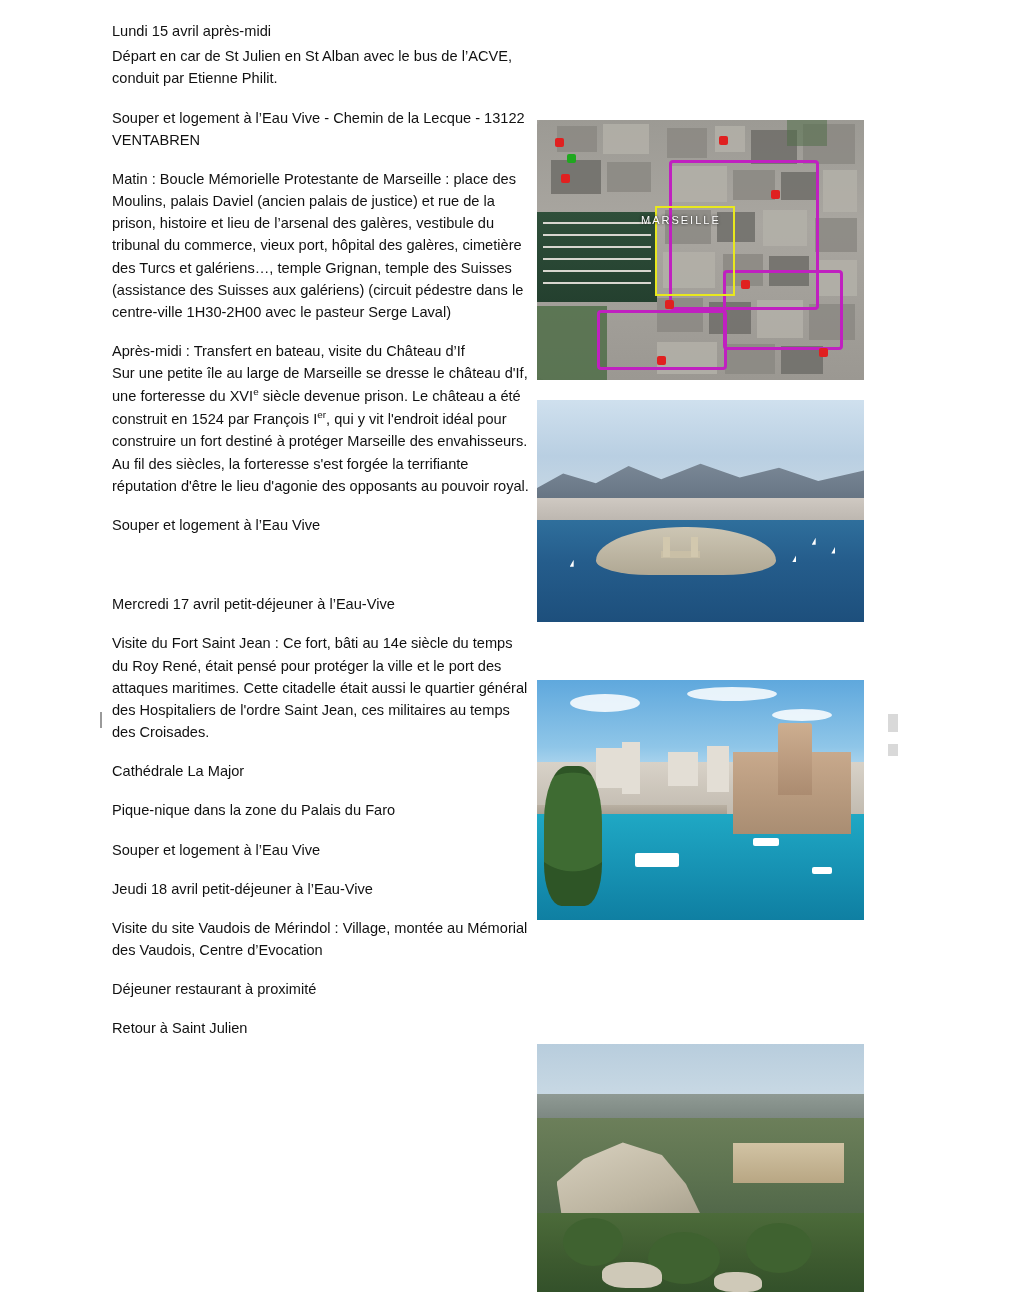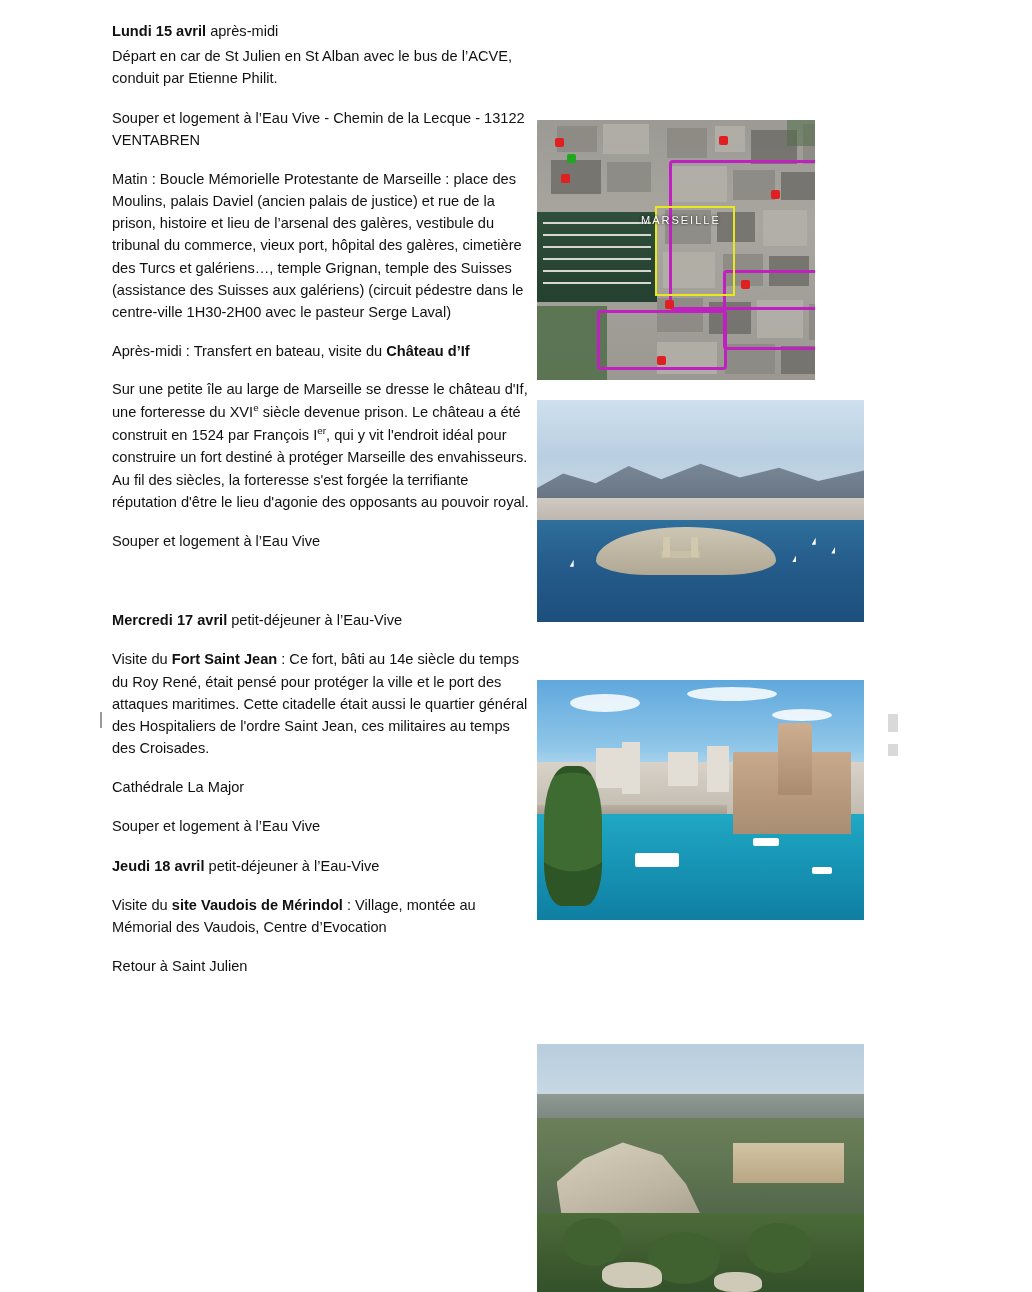--- a/index.html
+++ b/index.html
@@ -27,33 +27,33 @@
     left: 112px;
     top: 20px;
     width: 420px;
   }
   .para {
     font-size: 14.6px;
     line-height: 1.52;
     margin: 0 0 17px 0;
     color: #111;
   }
-  .para b, .para .bold { font-weight: bold; text-align: center; }
+  .para b, .para .bold { font-weight: normal; text-align: center; }
   .gap-big { height: 40px; }
   .sup { font-size: 0.68em; vertical-align: super; }
 
   
   .img-frame {
     position: absolute;
     overflow: hidden;
     background: #ccc;
   }
 
   
-  #map-img { left: 537px; top: 120px; width: 278px; height: 260px; }
+  #map-img { left: 537px; top: 120px; width: 327px; height: 260px; }
   .map-base {
     position: absolute; inset: 0;
     background:
       linear-gradient(115deg, rgba(255,255,255,0.06) 0 2px, transparent 2px 14px),
       linear-gradient(25deg, rgba(0,0,0,0.08) 0 3px, transparent 3px 18px),
       linear-gradient(180deg, #9c9a94 0%, #a9a6a0 40%, #9b9892 100%);
   }
   .map-blocks { position: absolute; inset: 0; }
   .mb { position: absolute; background: #8b8882; opacity: .85; }
   .mb.l { background: #b3b0a8; }
@@ -161,43 +161,45 @@
     <p class="para"><b>Lundi 15 avril</b><span> après-midi</span></p>
 
     <p class="para" style="margin-top:-14px;">Départ en car de St Julien en St Alban avec le bus de l’ACVE, conduit par Etienne Philit.</p>
 
     <p class="para">Souper et logement à l’Eau Vive - Chemin de la Lecque - 13122 VENTABREN</p>
 
 
     <p class="para">Matin : Boucle Mémorielle Protestante de Marseille : place des Moulins, palais Daviel (ancien palais de justice) et rue de la prison, histoire et lieu de l’arsenal des galères, vestibule du tribunal du commerce, vieux port, hôpital des galères, cimetière des Turcs et galériens…, temple Grignan, temple des Suisses (assistance des Suisses aux galériens) (circuit pédestre dans le centre-ville 1H30-2H00 avec le pasteur Serge Laval)</p>
 
 
-    <p class="para" style="margin-bottom:16px;"><span>Après-midi : Transfert en bateau, visite du </span><b>Château d’If</b></p>
+    <p class="para" style="margin-bottom:0;"><span>Après-midi : Transfert en bateau, visite du </span><b>Château d’If</b></p>
 
     <p class="para">Sur une petite île au large de Marseille se dresse le château d'If, une forteresse du XVI<span class="sup">e</span> siècle devenue prison. Le château a été construit en 1524 par François I<span class="sup">er</span>, qui y vit l'endroit idéal pour construire un fort destiné à protéger Marseille des envahisseurs. Au fil des siècles, la forteresse s'est forgée la terrifiante réputation d'être le lieu d'agonie des opposants au pouvoir royal.</p>
 
     <p class="para">Souper et logement à l’Eau Vive</p>
 
     <div class="gap-big"></div>
 
     <p class="para"><b>Mercredi 17 avril</b><span> petit-déjeuner à l’Eau-Vive</span></p>
 
     <p class="para"><span>Visite du </span><b>Fort Saint Jean</b><span> : Ce fort, bâti au 14e siècle du temps du Roy René, était pensé pour protéger la ville et le port des attaques maritimes. Cette citadelle était aussi le quartier général des Hospitaliers de l'ordre Saint Jean, ces militaires au temps des Croisades.</span></p>
 
     <p class="para">Cathédrale La Major</p>
 
 
+    <p class="para">Pique-nique dans la zone du Palais du Faro</p>
 
 
     <p class="para">Souper et logement à l’Eau Vive</p>
 
     <p class="para"><b>Jeudi 18 avril</b><span> petit-déjeuner à l’Eau-Vive</span></p>
 
     <p class="para"><span>Visite du </span><b>site Vaudois de Mérindol</b><span> : Village, montée au Mémorial des Vaudois, Centre d’Evocation</span></p>
 
+    <p class="para">Déjeuner restaurant à proximité</p>
 
     <p class="para">Retour à Saint Julien</p>
 
   </div>
 
   <div class="img-frame" id="map-img">
     <div class="map-base"></div>
     <div class="map-blocks">
       <div class="mb" style="left:130px;top:8px;width:40px;height:30px;"></div>
       <div class="mb l" style="left:178px;top:6px;width:30px;height:26px;"></div>

